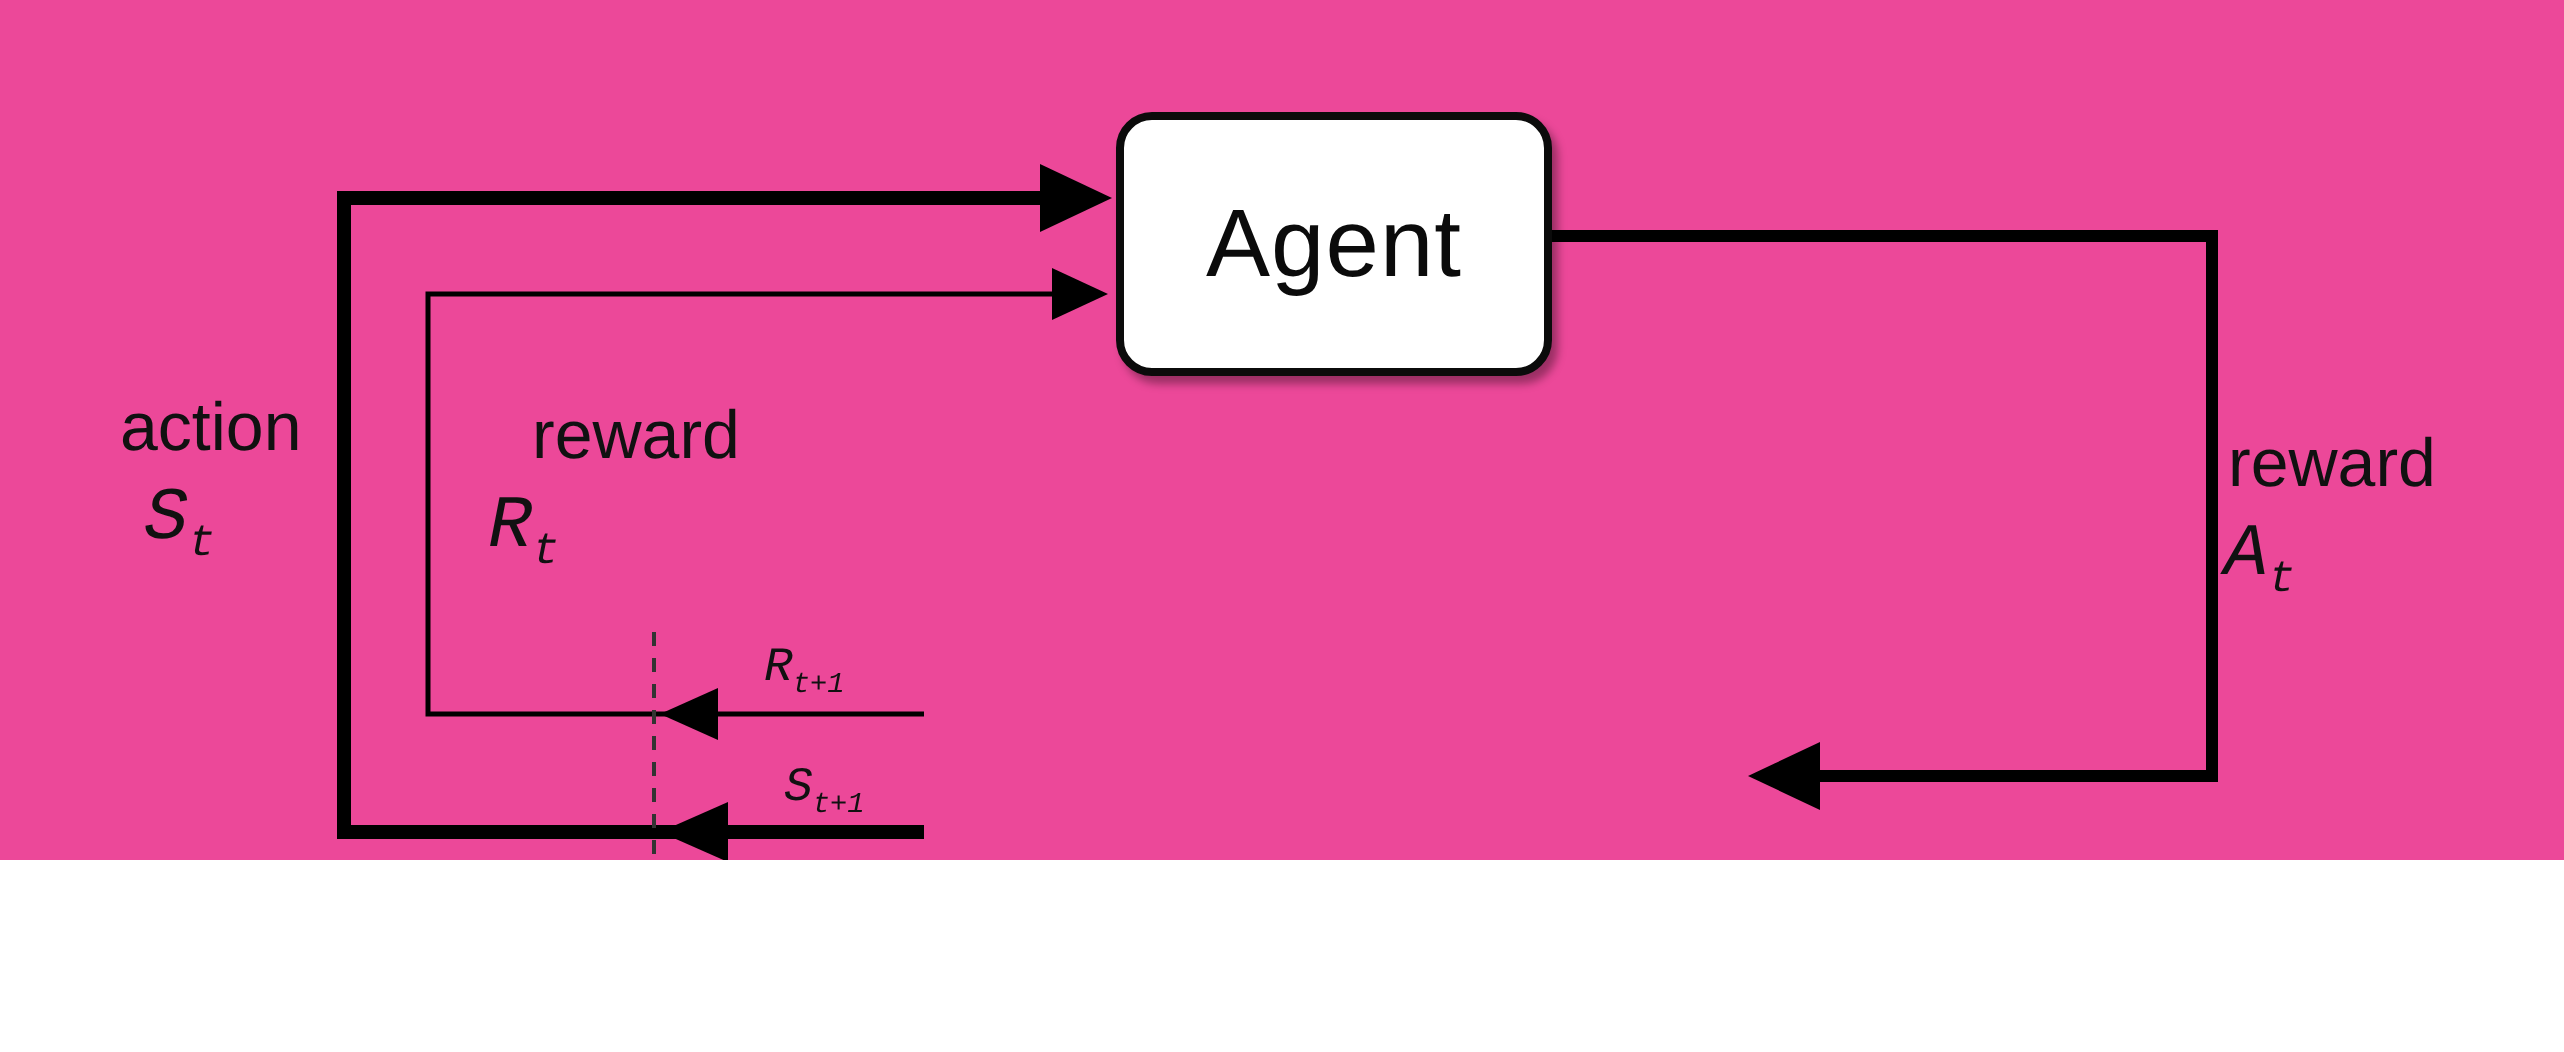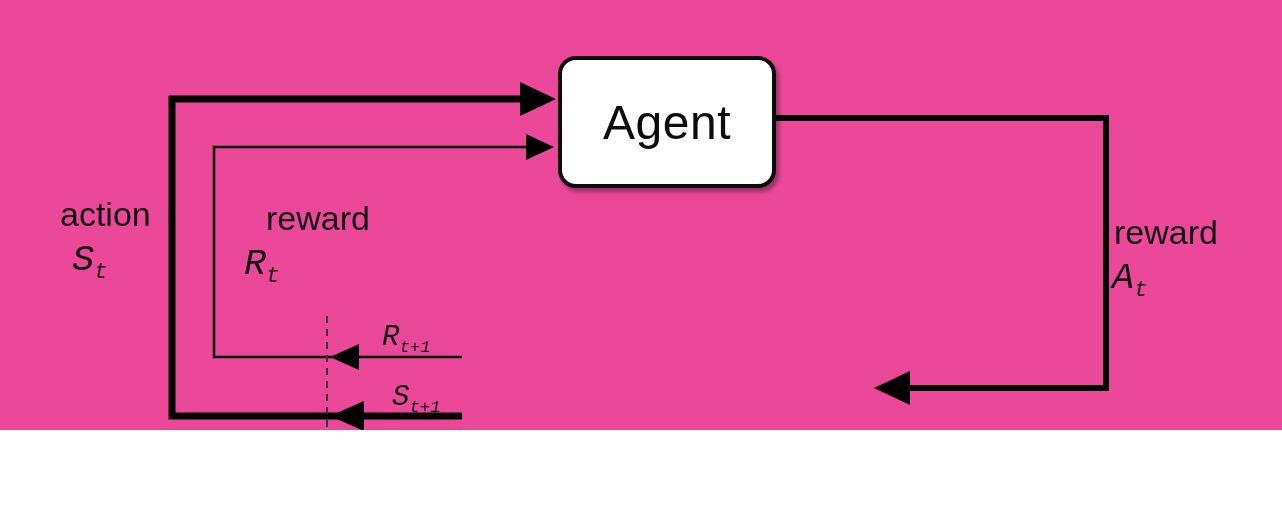--- a/index.html
+++ b/index.html
@@ -53,21 +53,21 @@
     font-family: Liberation Mono, monospace;
     font-style: italic;
     font-size: 37px;
   }
   .sym sub {
     font-size: 0.6em;
     font-style: italic;
     line-height: 0;
   }
   .sym--small {
-    font-size: 29px;
+    font-size: 24px;
   }
 </style>
 </head>
 <body>
 
 <div class="canvas">
 
   <svg class="arrows-layer" viewBox="0 0 1282 526" xmlns="http://www.w3.org/2000/svg">
 
     <path d="M 768 118 L 1106 118 L 1106 388 L 888 388" fill="none" stroke="#000000" stroke-width="6" stroke-linejoin="miter"></path>

